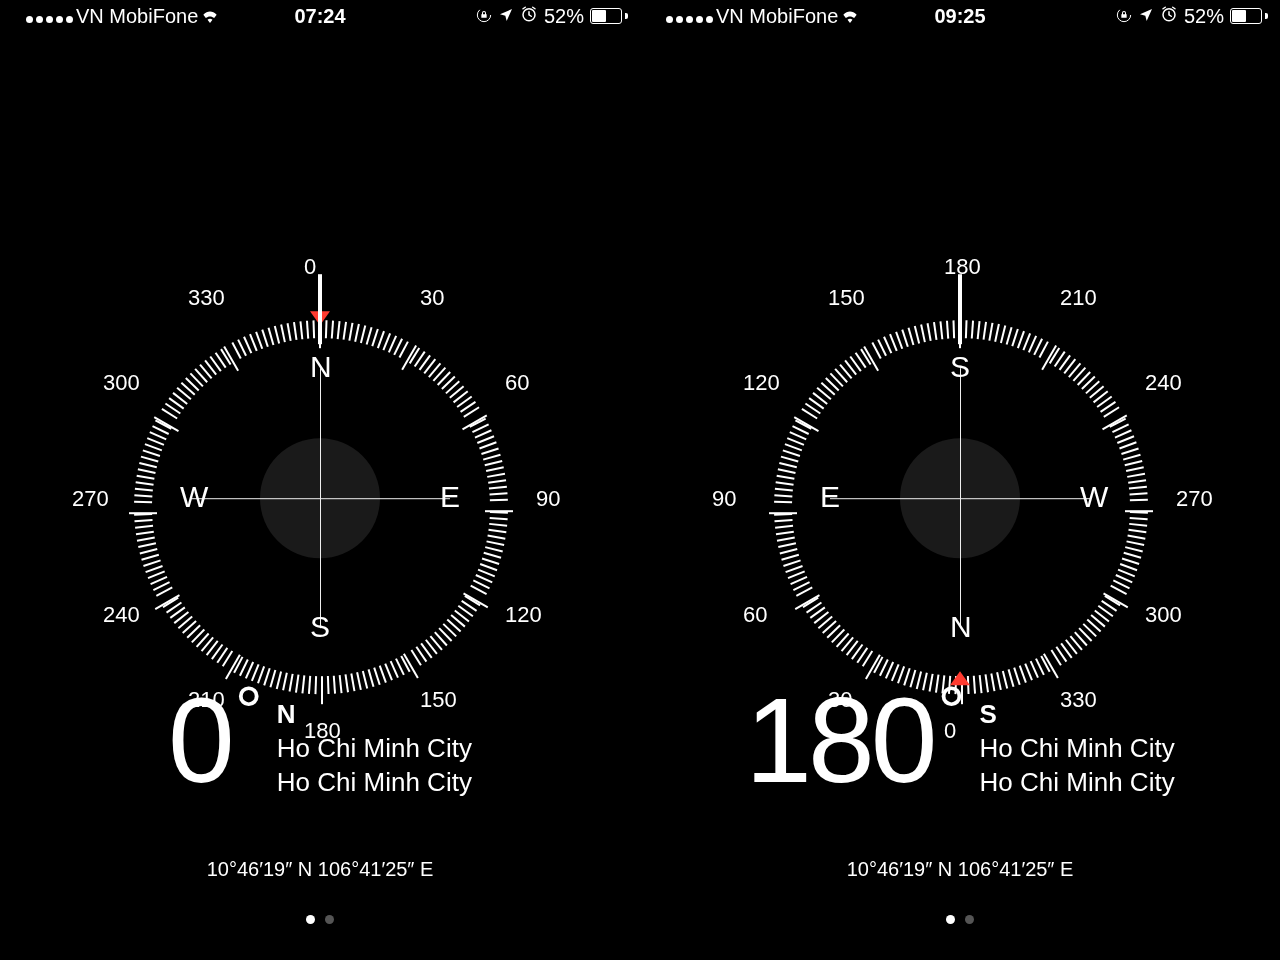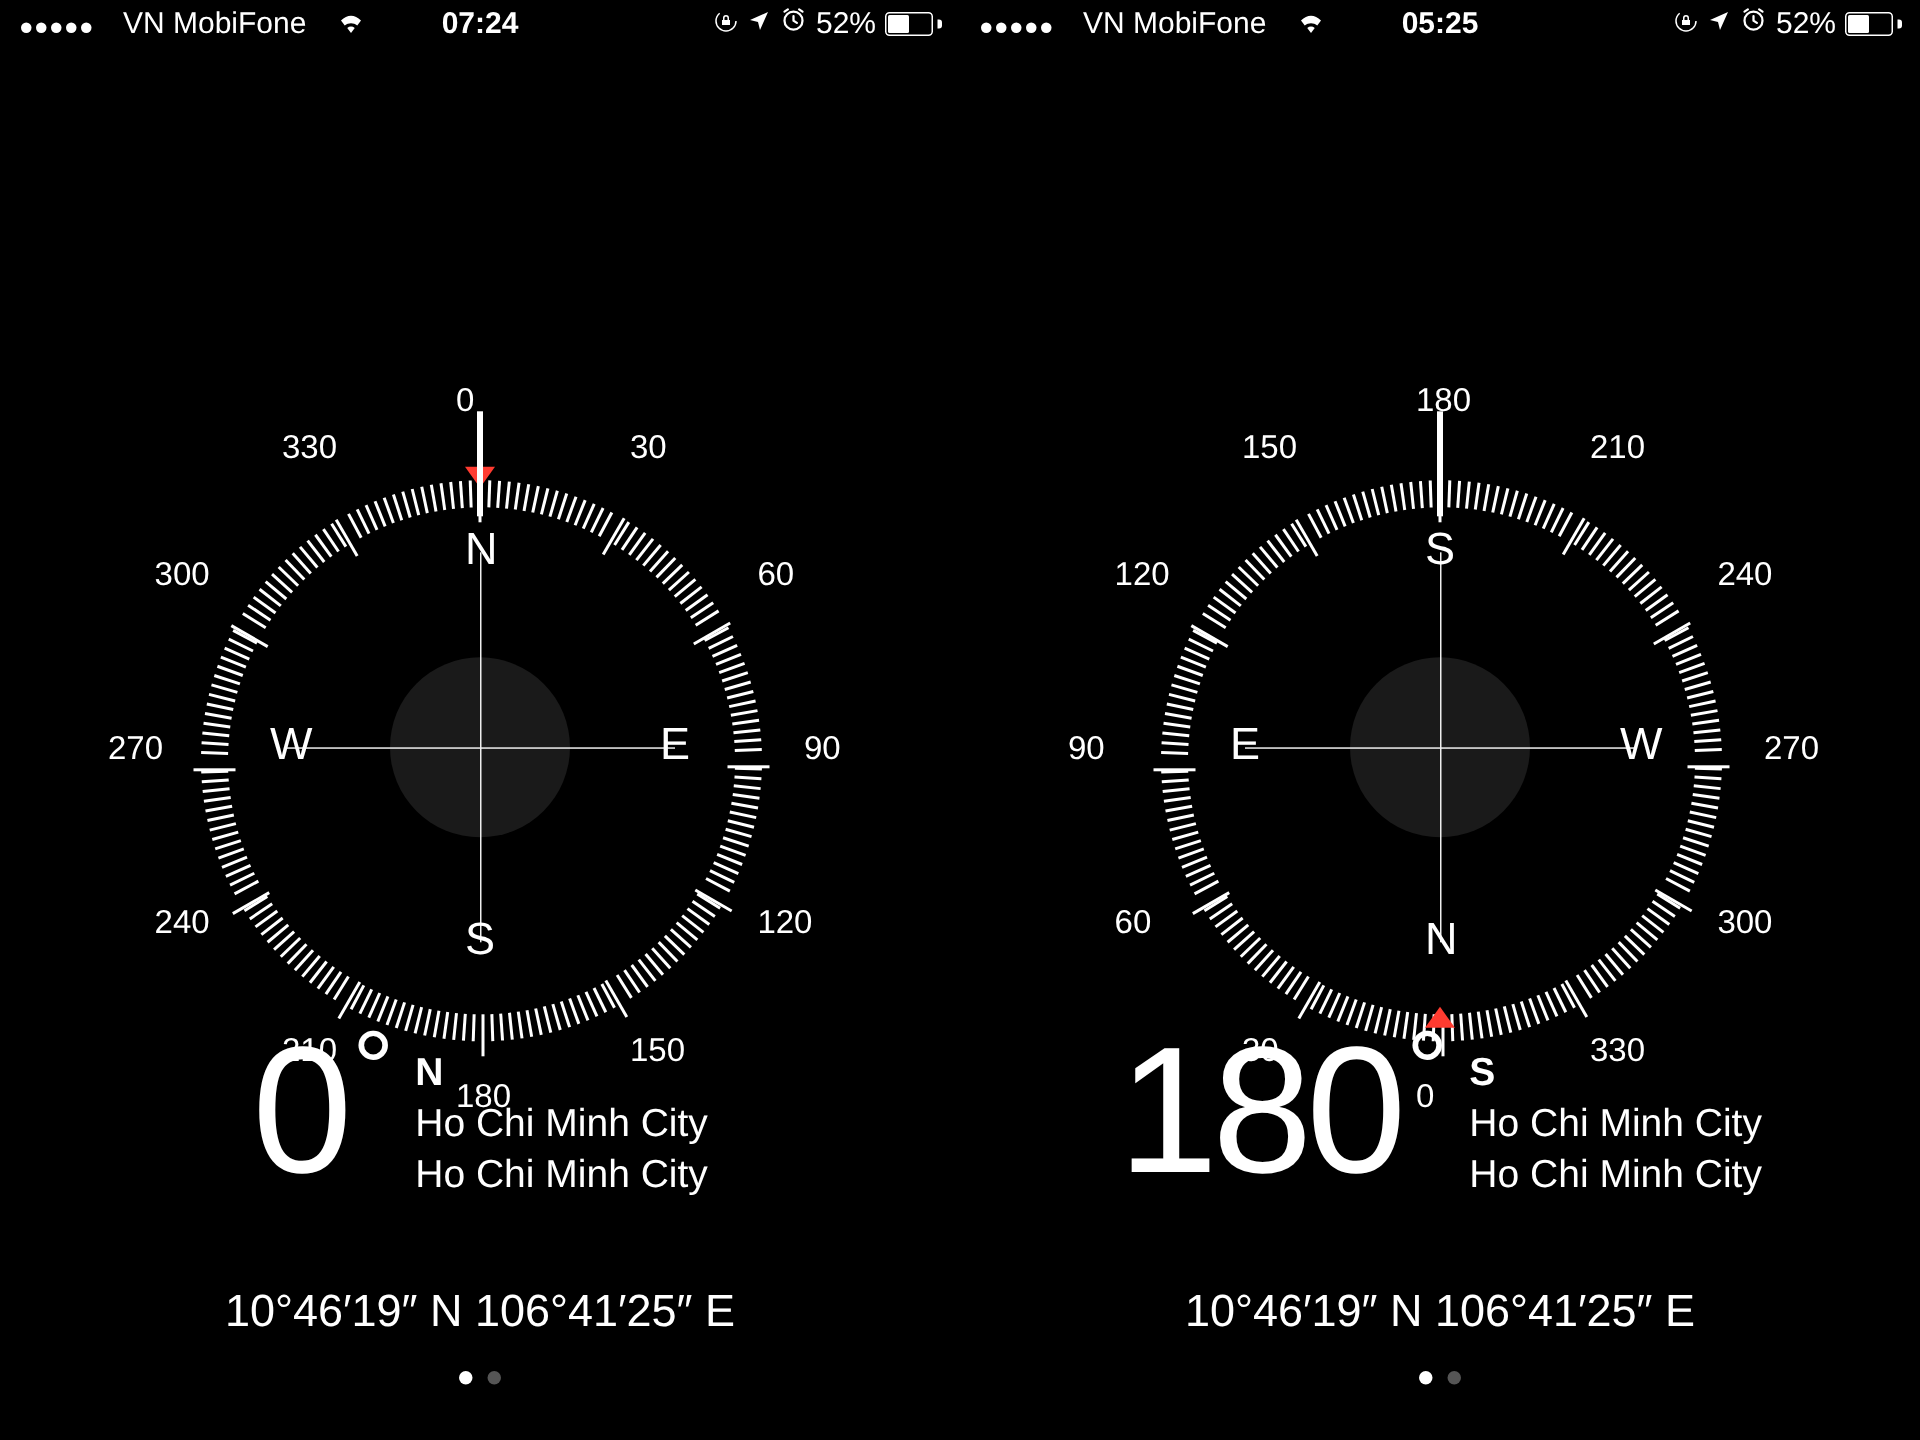--- a/index.html
+++ b/index.html
@@ -1,20 +1,20 @@
 <!DOCTYPE html>
 <html><head>
 <meta charset="utf-8">
 <style>
   html,body{margin:0;padding:0;background:#000;color:#fff;width:1280px;height:960px;overflow:hidden;font-family:-apple-system,"Helvetica Neue",Helvetica,Arial,sans-serif;}
   .row{display:flex;width:1280px;height:960px;}
   .pane{width:640px;height:960px;position:relative;}
   
   .status{position:absolute;top:0;left:0;right:0;height:32px;display:flex;align-items:center;font-size:20px;font-weight:500;}
-  .s-left{position:absolute;left:12px;display:flex;align-items:center;gap:20px;}
+  .s-left{position:absolute;left:24px;display:flex;align-items:center;gap:2px;}
   .s-center{position:absolute;left:50%;transform:translateX(-50%);font-weight:600;}
   .s-right{position:absolute;right:12px;display:flex;align-items:center;gap:6px;}
   .dots span{display:inline-block;width:7px;height:7px;border-radius:50%;background:#fff;margin:0 1.5px;}
   .wifi-icon{width:20px;height:15px;}
   .batt{display:inline-flex;align-items:center;gap:3px;}
   .batt-body{width:30px;height:14px;border:1.5px solid #fff;border-radius:3px;position:relative;}
   .batt-fill{position:absolute;left:1px;top:1px;bottom:1px;background:#fff;border-radius:1px;}
   .batt-cap{width:3px;height:6px;background:#fff;border-radius:0 2px 2px 0;}
   .ic{display:inline-block;}
   
@@ -29,21 +29,21 @@
   .bubble{position:absolute;left:50%;top:50%;width:120px;height:120px;border-radius:50%;background:#1a1a1a;transform:translate(-50%,-50%);} 
   .card{position:absolute;left:50%;top:50%;font-size:30px;font-weight:500;transform-origin:0 0;}
   .outer-lbl{position:absolute;left:50%;top:50%;font-size:22px;transform-origin:0 0;}
   .north-tri{position:absolute;width:0;height:0;border-left:10px solid transparent;border-right:10px solid transparent;z-index:15;}
   
   .readout{position:absolute;left:0;right:0;top:680px;display:flex;justify-content:center;align-items:flex-start;}
   .deg-num{font-size:120px;font-weight:100;line-height:1;letter-spacing:-4px;}
   .deg-sym{font-size:70px;font-weight:100;vertical-align:top;position:relative;top:-8px;margin-left:4px;}
   .loc{margin-left:14px;margin-top:18px;font-size:26px;line-height:1.3;font-weight:300;}
   .loc .dir{font-weight:600;}
-  .coords{position:absolute;left:0;right:0;top:858px;text-align:center;font-size:30px;font-weight:300;}
+  .coords{position:absolute;left:0;right:0;top:858px;text-align:center;font-size:20px;font-weight:300;}
   .page-dots{position:absolute;left:0;right:0;top:910px;text-align:center;}
   .page-dots span{display:inline-block;width:9px;height:9px;border-radius:50%;margin:0 5px;background:#555;}
   .page-dots span.on{background:#fff;}
 </style>
 </head>
 <body>
 
 <div class="row" id="row">
     <div class="pane">
       <div class="status">
@@ -298,21 +298,21 @@
     </div>
     <div class="pane">
       <div class="status">
         <div class="s-left">
           <span class="dots ic"><span></span><span></span><span></span><span></span><span></span></span>
           <span>VN MobiFone</span>
           <span class="ic"><svg class="wifi-icon" viewBox="0 0 24 18">
               <path fill="#fff" d="M12 18l3-4c-1.8-1.5-4.2-1.5-6 0zM4 8l3 4c3-2.5 7-2.5 10 0l3-4C15 3 9 3 4 8z"></path>
             </svg></span>
         </div>
-        <div class="s-center">05:25</div>
+        <div class="s-center">09:25</div>
         <div class="s-right">
           <span class="ic"><svg width="16" height="16" viewBox="0 0 24 24">
               <circle cx="12" cy="12" r="10" fill="none" stroke="#fff" stroke-width="1.5" stroke-dasharray="40 100"></circle>
               <path fill="#fff" d="M12 6a3 3 0 00-3 3v2h-1v5h8v-5h-1V9a3 3 0 00-3-3zm-1.5 5V9a1.5 1.5 0 113 0v2z"></path>
             </svg></span>
           <span class="ic"><svg width="16" height="16" viewBox="0 0 24 24">
               <path fill="#fff" d="M3 11l18-8-8 18-2-8z"></path>
             </svg></span>
           <span class="ic"><svg width="18" height="18" viewBox="0 0 24 24">
               <circle cx="12" cy="13" r="8" fill="none" stroke="#fff" stroke-width="2"></circle>

